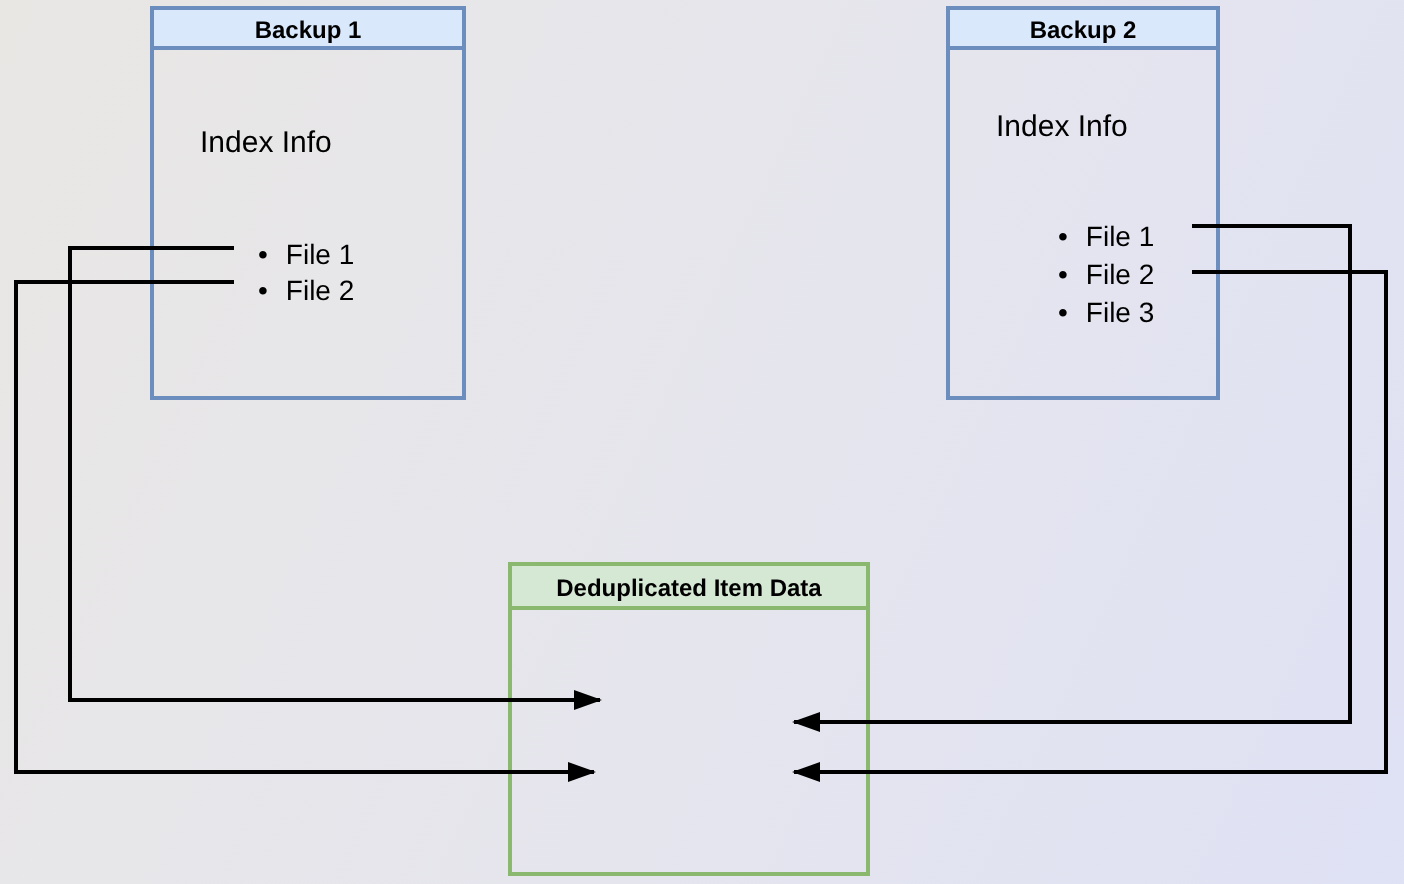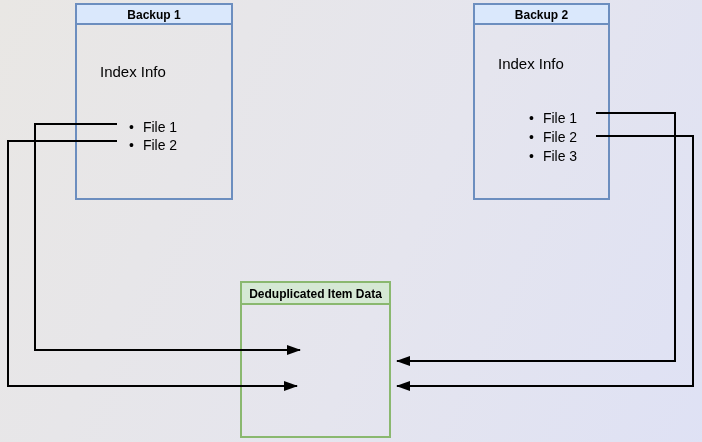--- a/index.html
+++ b/index.html
@@ -93,21 +93,21 @@
   <div class="box blue" id="backup2-box" style="left:473px; top:3px; width:137px; height:197px;">
     <div class="box-title">Backup 2</div>
     <div class="box-subtitle" style="top:50px;">Index Info</div>
     <ul class="box-list" style="top:104px; padding-left:54px;">
       <li>File 1</li>
       <li>File 2</li>
       <li>File 3</li>
     </ul>
   </div>
 
-  <div class="box green" id="dedup-box" style="left:240px; top:281px; width:151px; height:157px;">
+  <div class="box green" id="dedup-box" style="left:254px; top:281px; width:181px; height:157px;">
     <div class="box-title">Deduplicated Item Data</div>
   </div>
 
   <svg class="connector-layer" width="702" height="442" viewBox="0 0 702 442">
     <defs>
       <marker id="arrowhead" markerUnits="userSpaceOnUse" markerWidth="14" markerHeight="10" refX="13" refY="5" orient="auto">
         <path d="M 0 0 L 14 5 L 0 10 Z" fill="#000000"></path>
       </marker>
     </defs>
     <path class="connector" marker-end="url(#arrowhead)" d="M 117 124 H 35 V 350 H 300"></path>

